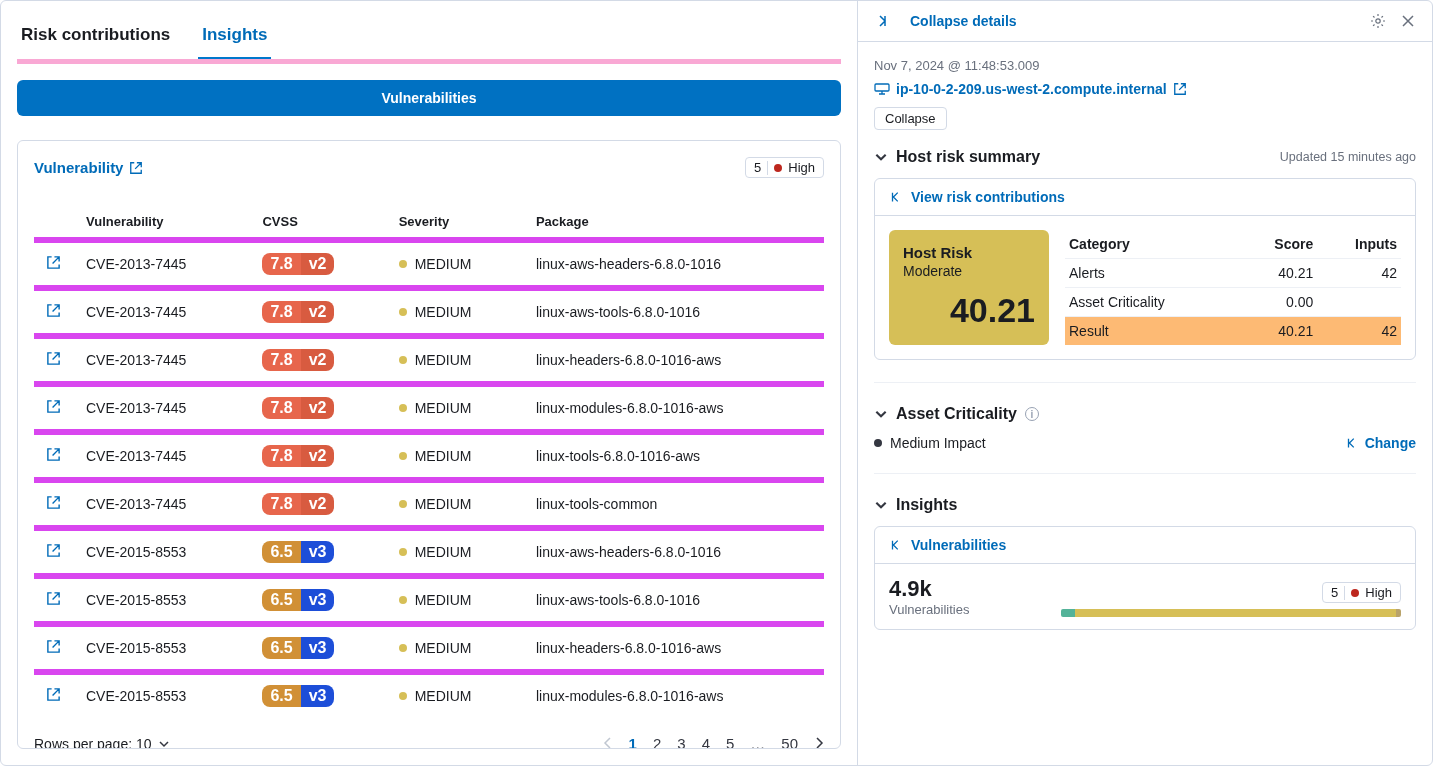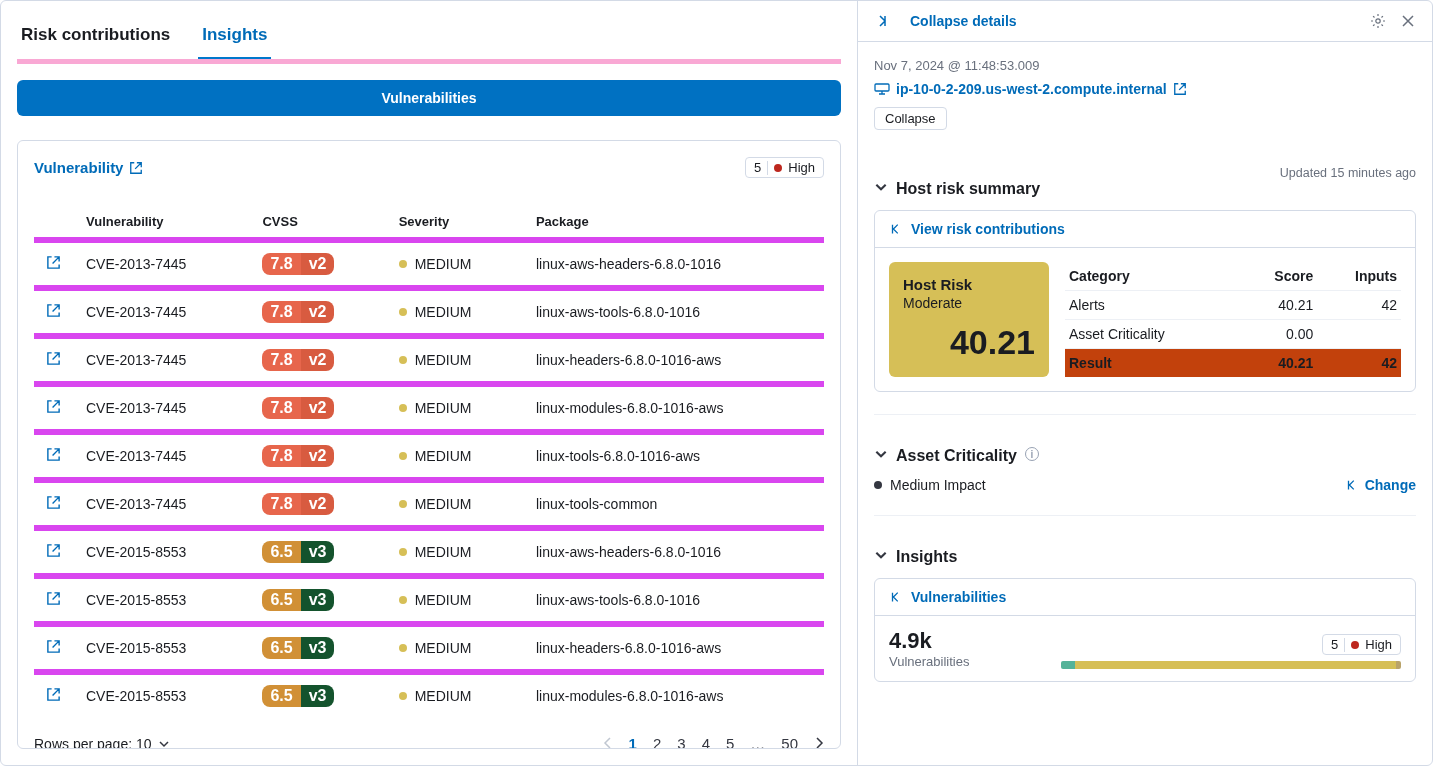--- a/index.html
+++ b/index.html
@@ -124,21 +124,21 @@
     display: inline-flex;
     border-radius: 8px;
     overflow: hidden;
     font-size: 16px;
     font-weight: 700;
     color: #fff;
   }
   .cvss-pill.red .score { background: #e7664c; padding: 2px 8px; }
   .cvss-pill.red .ver { background: #d85b40; padding: 2px 8px; }
   .cvss-pill.amber .score { background: #d19036; padding: 2px 8px; }
-  .cvss-pill.amber .ver { background: #14532d; padding: 2px 8px; }
+  .cvss-pill.amber .ver { background: #1d4ed8; padding: 2px 8px; }
   .sev-cell { display: flex; align-items: center; gap: 8px; }
   .footer-row {
     display: flex;
     justify-content: space-between;
     align-items: center;
     padding-top: 14px;
     margin-top: 4px;
   }
   .rows-per {
     display: flex;
@@ -211,26 +211,25 @@
     margin-bottom: 18px;
   }
   .section-hdr {
     display: flex;
     justify-content: space-between;
     align-items: center;
     margin-bottom: 12px;
   }
   .section-title {
     display: flex;
-    align-items: flex-start;
+    align-items: center;
     gap: 8px;
     font-weight: 700;
     font-size: 16px;
     cursor: pointer;
-    margin-top: 32px;
   }
   .updated-text { font-size: 12.5px; color: #69707d; }
   .risk-panel {
     border: 1px solid #d3dae6;
     border-radius: 6px;
     overflow: hidden;
   }
   .view-risk-bar {
     padding: 10px 14px;
     border-bottom: 1px solid #d3dae6;
@@ -255,21 +254,21 @@
     flex-direction: column;
   }
   .risk-score-box .title { font-weight: 700; font-size: 15px; margin-bottom: 2px; }
   .risk-score-box .level { font-size: 14px; margin-bottom: 12px; }
   .risk-score-box .big { font-size: 34px; font-weight: 700; text-align: right; }
   .risk-table { flex: 1; }
   .risk-table table { width: 100%; border-collapse: collapse; font-size: 14px; }
   .risk-table th { text-align: left; font-weight: 700; padding: 6px 4px; }
   .risk-table th.right, .risk-table td.right { text-align: right; }
   .risk-table td { padding: 6px 4px; border-top: 1px solid #edf0f5; }
-  .risk-table tr.result-row td { background: #c2410c; font-weight: 700; }
+  .risk-table tr.result-row td { background: #fdba74; font-weight: 400; }
   .divider { border: none; border-top: 1px solid #edf0f5; margin: 22px 0; }
   .ac-row { display: flex; justify-content: space-between; align-items: center; gap: 25px; }
   .ac-left { display: flex; align-items: center; gap: 8px; }
   .change-btn { color: #006bb8; font-weight: 600; display: flex; align-items: center; gap: 6px; cursor: pointer; }
   .insights-card {
     border: 1px solid #d3dae6;
     border-radius: 6px;
     margin-top: 12px;
     overflow: hidden;
   }

